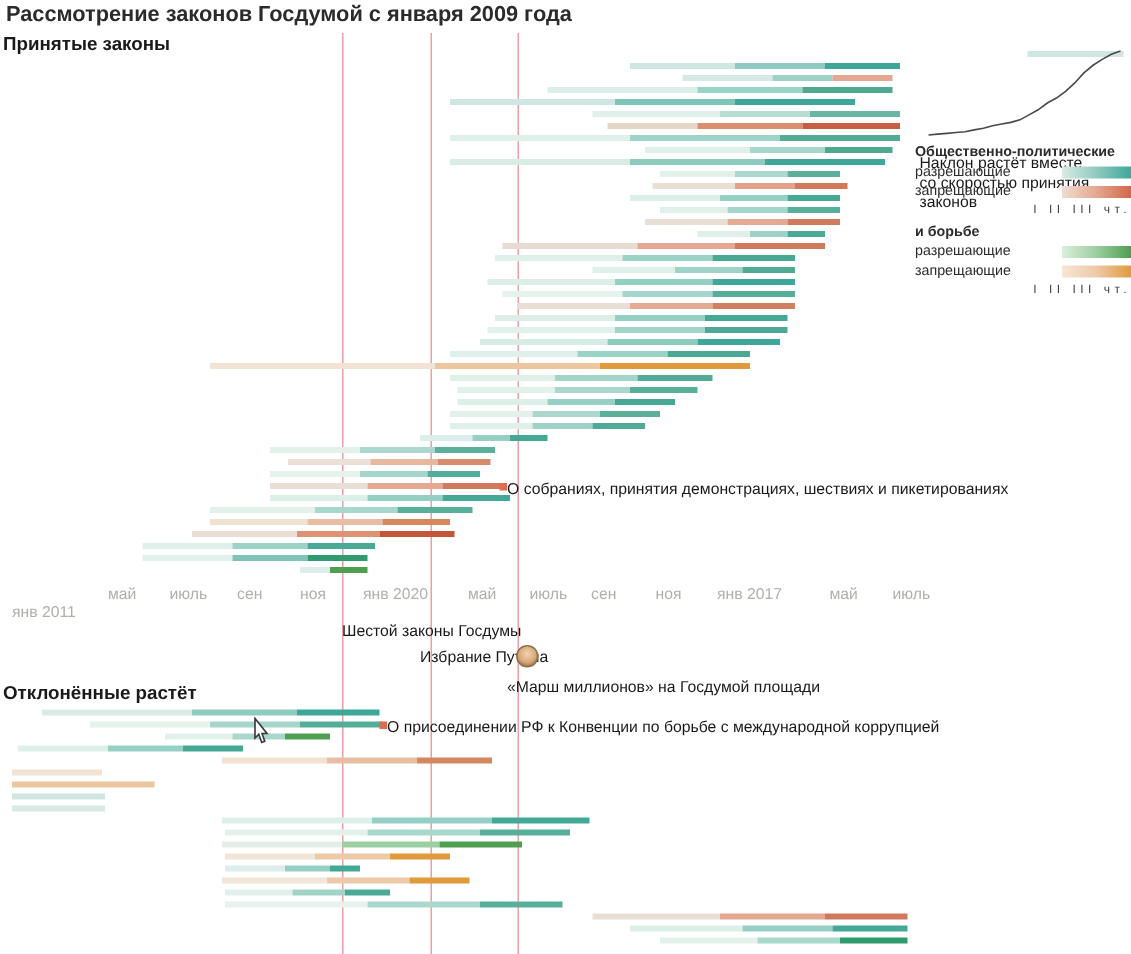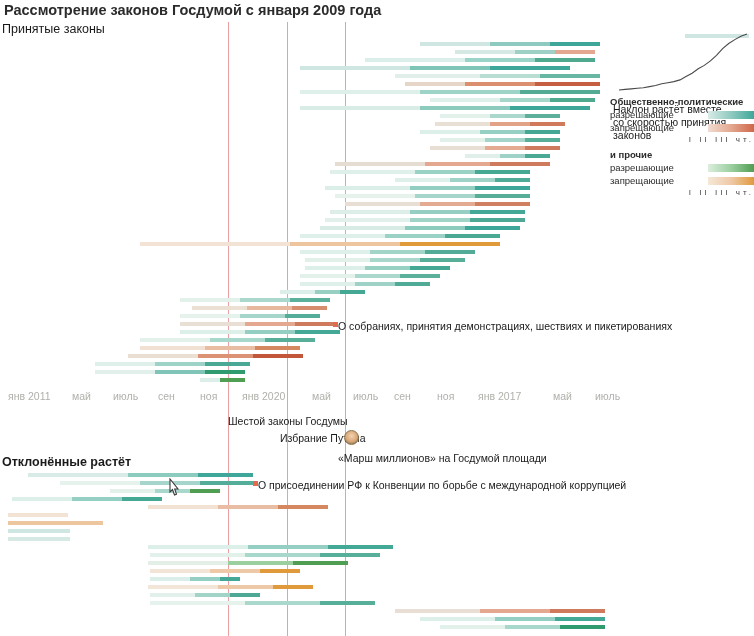--- a/index.html
+++ b/index.html
@@ -1,19 +1,19 @@
 <!DOCTYPE html>
 <html><head>
 <meta charset="utf-8">
 <style>
   html,body{margin:0;padding:0;background:#ffffff;}
   body{width:754px;height:636px;position:relative;overflow:hidden;
        font-family:"Liberation Sans",sans-serif;color:#2b2b2b;}
   #title{position:absolute;left:4px;top:2px;font-size:14.5px;font-weight:bold;letter-spacing:0px;}
-  .sectionlabel{position:absolute;font-size:12.5px;color:#1a1a1a;}
+  .sectionlabel{position:absolute;font-size:12.5px;color:#1a1a1a;font-weight:bold;}
   #lbl-accepted{left:2px;top:22px;}
   #lbl-rejected{left:2px;top:455px;font-weight:bold;}
   .vline{position:absolute;width:1px;background:#e8a0a0;}
   .axis{position:absolute;left:0;top:390px;width:754px;height:16px;}
   .tick{position:absolute;font-size:10.5px;color:#b0b0ab;}
   .bar{position:absolute;height:4px;border-radius:0;}
   .seg{position:absolute;top:0;height:4px;}
   .annot{position:absolute;font-size:10.5px;color:#1a1a1a;}
   #legend{position:absolute;left:610px;top:96px;width:144px;font-size:9.5px;}
   .lg-title{font-weight:bold;font-size:9.5px;line-height:11px;margin-bottom:2px;}
@@ -358,21 +358,21 @@
       <div class="seg" style="left: 135px; width: 50px; background: rgb(67, 168, 149);"></div>
     </div>
     <div class="bar" style="left: 440px; top: 625px; width: 165px;">
       <div class="seg" style="left: 0px; width: 65px; background: rgb(227, 241, 235);"></div>
       <div class="seg" style="left: 65px; width: 55px; background: rgb(168, 215, 204);"></div>
       <div class="seg" style="left: 120px; width: 45px; background: rgb(47, 155, 111);"></div>
     </div>
   </div>
 
 <div class="axis" id="axis">
-    <div class="tick" style="left: 8px; top: 0px;">янв 2011</div>
+    <div class="tick" style="left: 8px; top: 12px;">янв 2011</div>
     <div class="tick" style="left: 72px; top: 0px;">май</div>
     <div class="tick" style="left: 113px; top: 0px;">июль</div>
     <div class="tick" style="left: 158px; top: 0px;">сен</div>
     <div class="tick" style="left: 200px; top: 0px;">ноя</div>
     <div class="tick" style="left: 242px; top: 0px;">янв 2020</div>
     <div class="tick" style="left: 312px; top: 0px;">май</div>
     <div class="tick" style="left: 353px; top: 0px;">июль</div>
     <div class="tick" style="left: 394px; top: 0px;">сен</div>
     <div class="tick" style="left: 437px; top: 0px;">ноя</div>
     <div class="tick" style="left: 478px; top: 0px;">янв 2017</div>
@@ -390,21 +390,21 @@
   <div class="lg-row">
     <span class="t">разрешающие</span>
     <span class="swatch" style="background:linear-gradient(to right,#d9ebe7,#8fcac0,#3fa79a)"></span>
   </div>
   <div class="lg-row">
     <span class="t">запрещающие</span>
     <span class="swatch" style="background:linear-gradient(to right,#f0ddd2,#e3a88f,#d0674a)"></span>
   </div>
   <div class="lg-scale">I II III чт.</div>
 
-  <div class="lg-title">и прочие</div>
+  <div class="lg-title">и борьбе</div>
   <div class="lg-row">
     <span class="t">разрешающие</span>
     <span class="swatch" style="background:linear-gradient(to right,#dbeedd,#9ccfa0,#4f9e52)"></span>
   </div>
   <div class="lg-row">
     <span class="t">запрещающие</span>
     <span class="swatch" style="background:linear-gradient(to right,#f6e7d6,#eec9a8,#e09a3c)"></span>
   </div>
   <div class="lg-scale">I II III чт.</div>
 </div>

